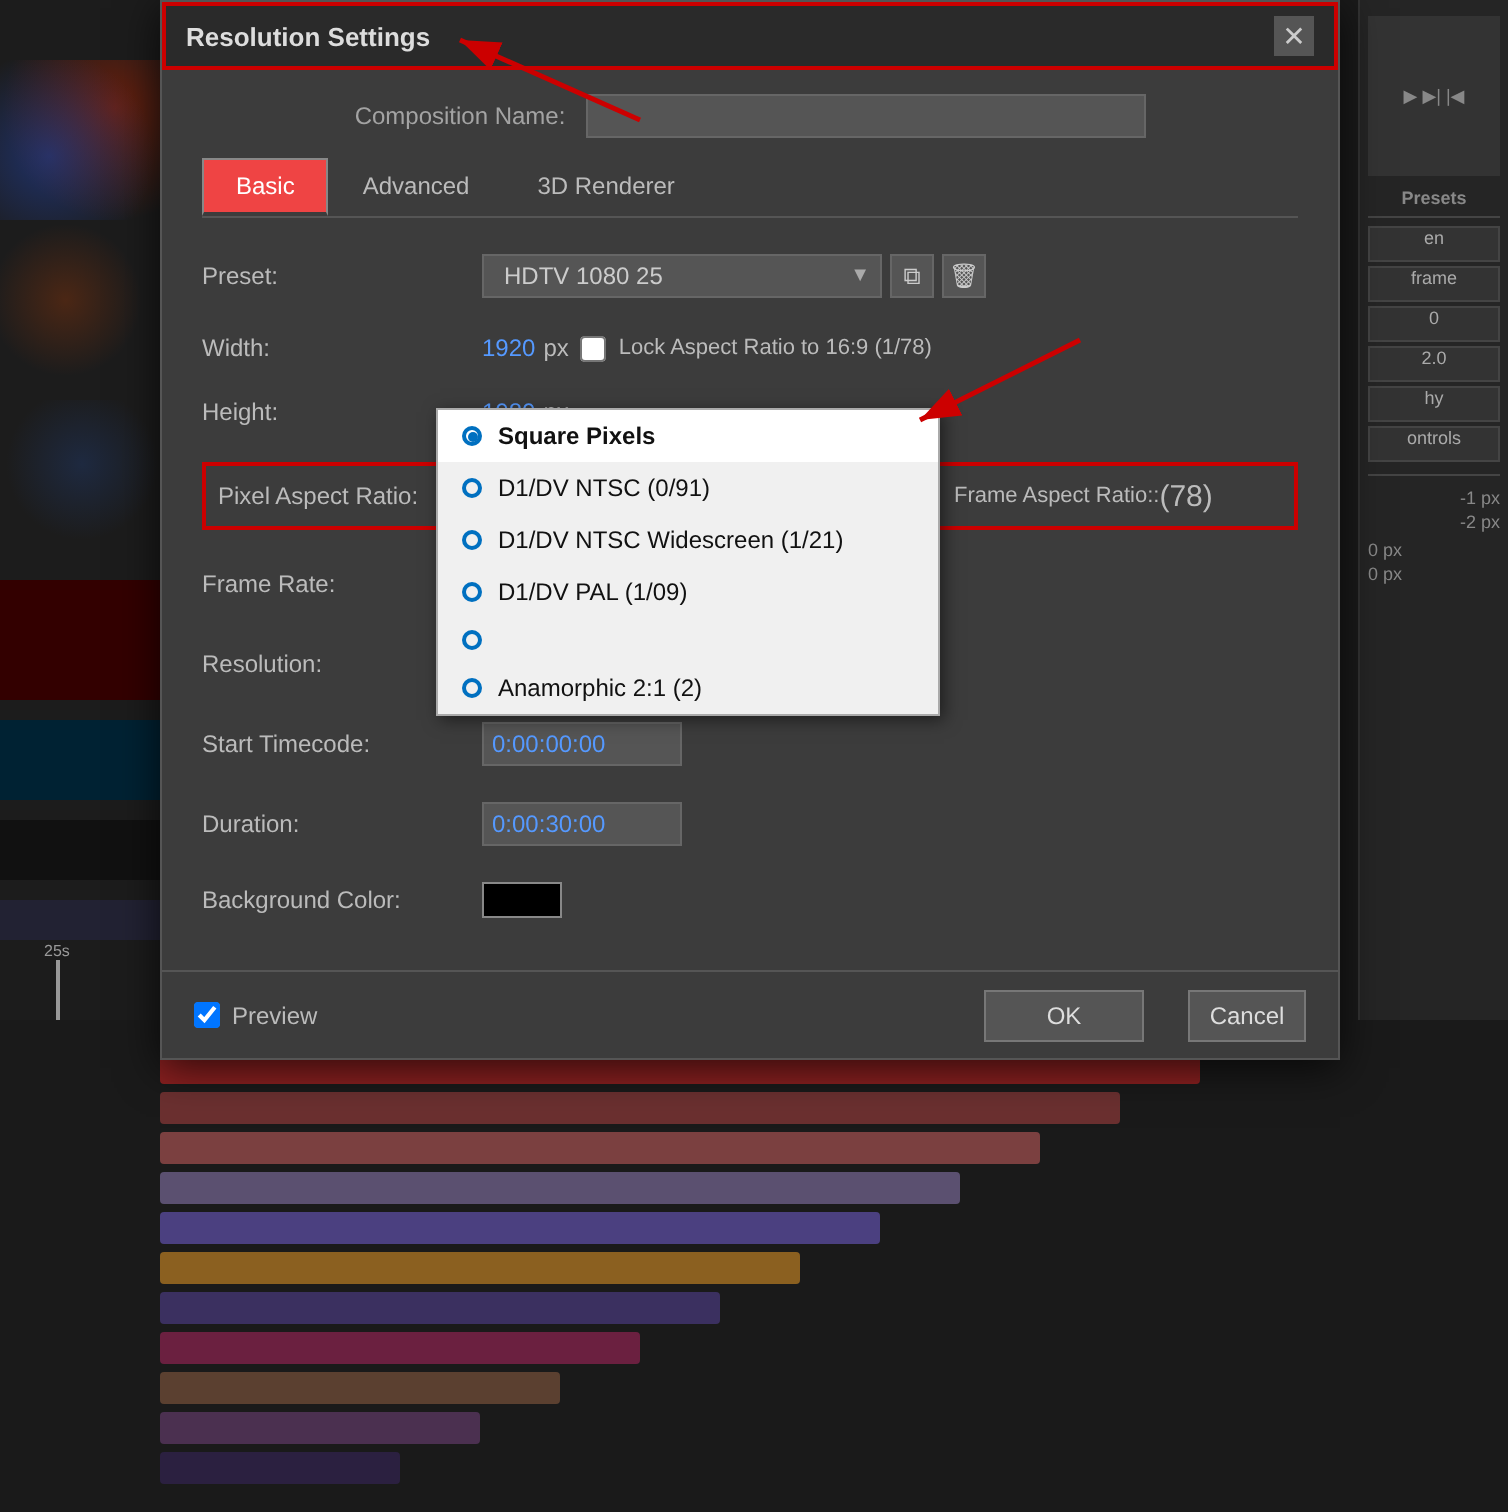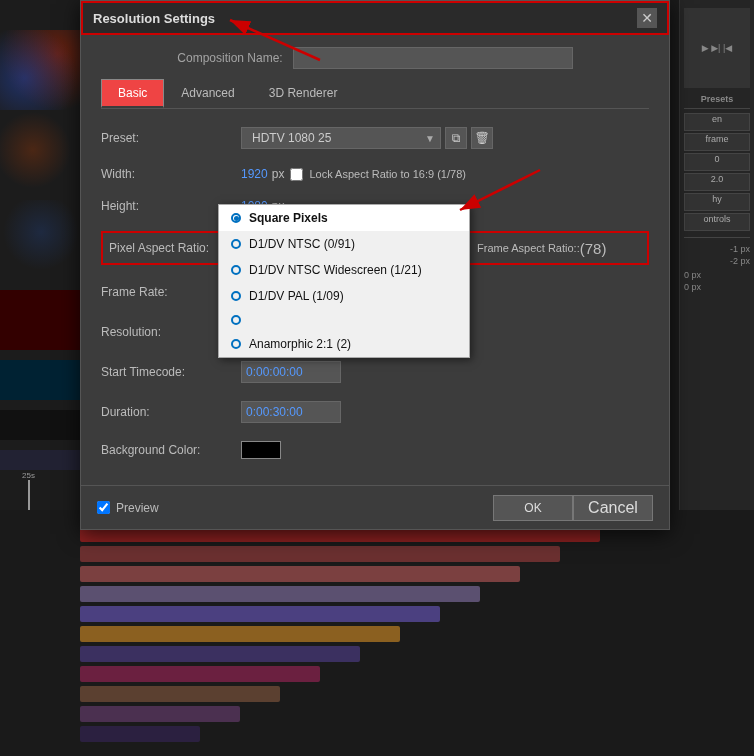--- a/index.html
+++ b/index.html
@@ -320,38 +320,38 @@
     .preview-check {
       display: flex;
       align-items: center;
       gap: 6px;
       color: #bbb;
       font-size: 12px;
     }
     .footer-btns {
       margin-left: auto;
       display: flex;
-      gap: 0;
+      gap: 22px;
     }
     .btn-ok {
       width: 80px;
       height: 26px;
       background: #555;
       border: 1px solid #777;
       color: #ddd;
       font-size: 12px;
       cursor: pointer;
     }
     .btn-cancel {
-      width: 80px;
+      width: 59px;
       height: 26px;
       background: #555;
       border: 1px solid #777;
       color: #ddd;
-      font-size: 16px;
+      font-size: 12px;
       cursor: pointer;
     }
 
     
     .arrow-annotation {
       position: absolute;
       z-index: 300;
       pointer-events: none;
     }
 

